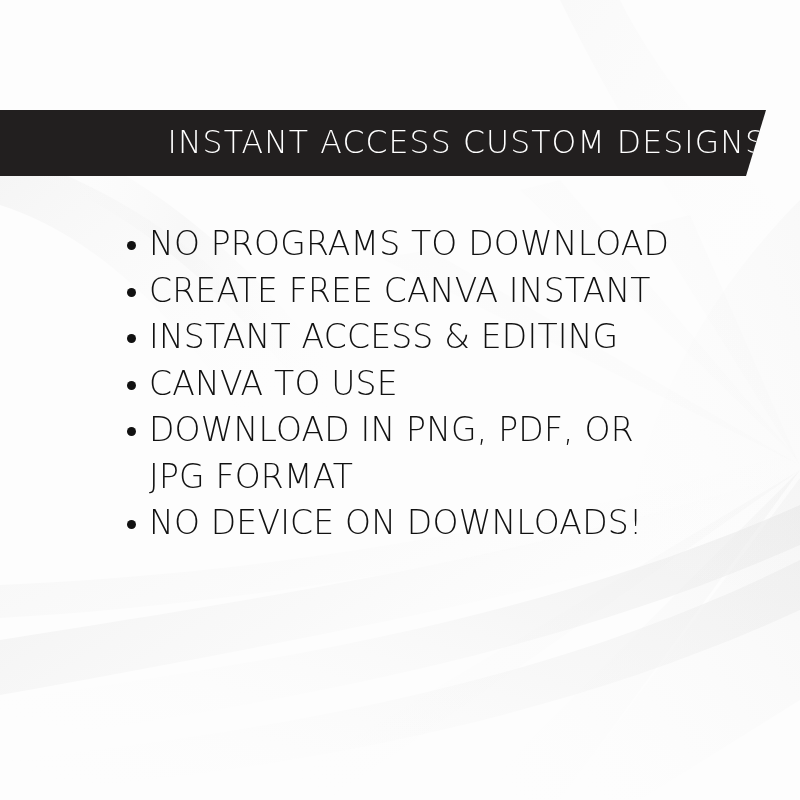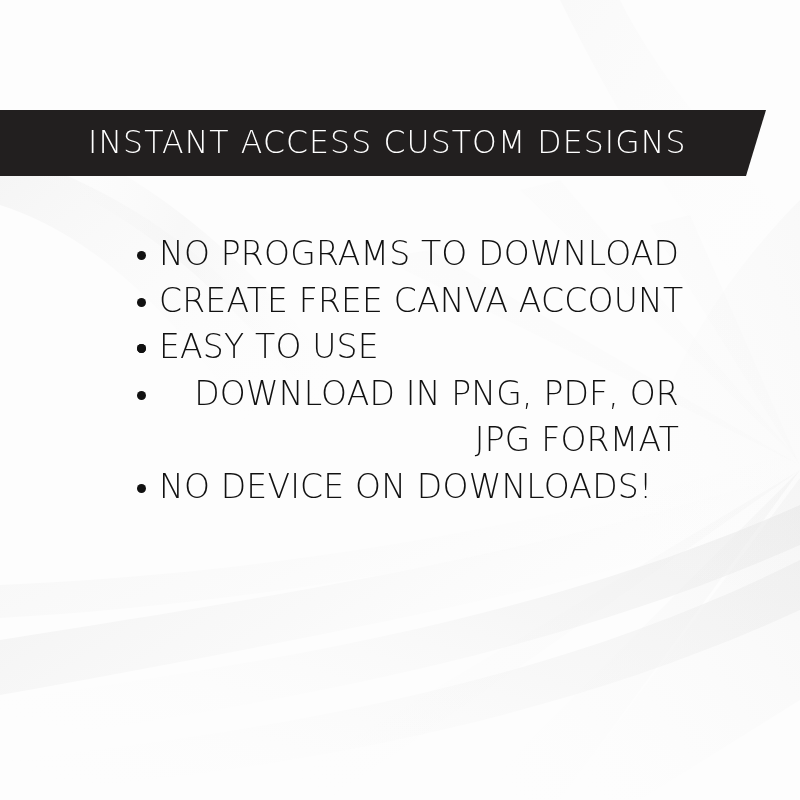--- a/index.html
+++ b/index.html
@@ -37,20 +37,21 @@
     position: absolute;
     left: 0;
     top: 110px;
     width: 766px;
     height: 66px;
     background: #221f1f;
     -webkit-clip-path: polygon(0 0, 766px 0, 746px 66px, 0 66px);
     clip-path: polygon(0 0, 766px 0, 746px 66px, 0 66px);
     display: flex;
     align-items: center;
+    justify-content: flex-end;
   }
 
   #banner-title {
     color: #ffffff;
     font-family: "DejaVu Sans", sans-serif;
     font-weight: 300;
     font-size: 31.5px;
     letter-spacing: 1.1px;
     line-height: 1;
     margin-left: 88px;
@@ -58,21 +59,21 @@
     -webkit-font-smoothing: antialiased;
   }
 
   
   #feature-list {
     position: absolute;
     left: 118px;
     top: 215px;
     width: 640px;
     list-style: none;
-    margin: 16px;
+    margin: 6px;
     padding: 0;
   }
 
   #feature-list li {
     position: relative;
     color: #111111;
     font-family: "DejaVu Sans", sans-serif;
     font-weight: 300;
     font-size: 33px;
     letter-spacing: 0.2px;
@@ -87,21 +88,20 @@
     top: 20px;
     width: 9px;
     height: 9px;
     border-radius: 50%;
     background: #111111;
   }
 
   
   #feature-list li.wrapping {
     max-width: 520px;
-    text-align: right;
   }
 </style>
 </head>
 <body>
 
 <div id="canvas">
 
   <svg id="bg-texture" viewBox="0 0 800 800" preserveAspectRatio="none" aria-hidden="true">
     <defs>
       <linearGradient id="g1" x1="0" y1="0" x2="1" y2="0.45">
@@ -155,28 +155,29 @@
     <span id="banner-title">INSTANT ACCESS CUSTOM DESIGNS</span>
   </div>
 
   <ul id="feature-list">
     <li>
       <span class="dot"></span>
       <span>NO PROGRAMS TO DOWNLOAD</span>
     </li>
     <li>
       <span class="dot"></span>
-      <span>CREATE FREE CANVA ACCOUNT</span>
+      <span>CREATE FREE CANVA INSTANT</span>
     </li>
     <li>
       <span class="dot"></span>
+      <span>INSTANT ACCESS &amp; EDITING</span>
     </li>
     <li>
       <span class="dot"></span>
-      <span>EASY TO USE</span>
+      <span>CANVA TO USE</span>
     </li>
     <li class="wrapping">
       <span class="dot"></span>
       <span>DOWNLOAD IN PNG, PDF, OR JPG FORMAT</span>
     </li>
     <li>
       <span class="dot"></span>
       <span>NO DEVICE ON DOWNLOADS!</span>
     </li>
   </ul>

